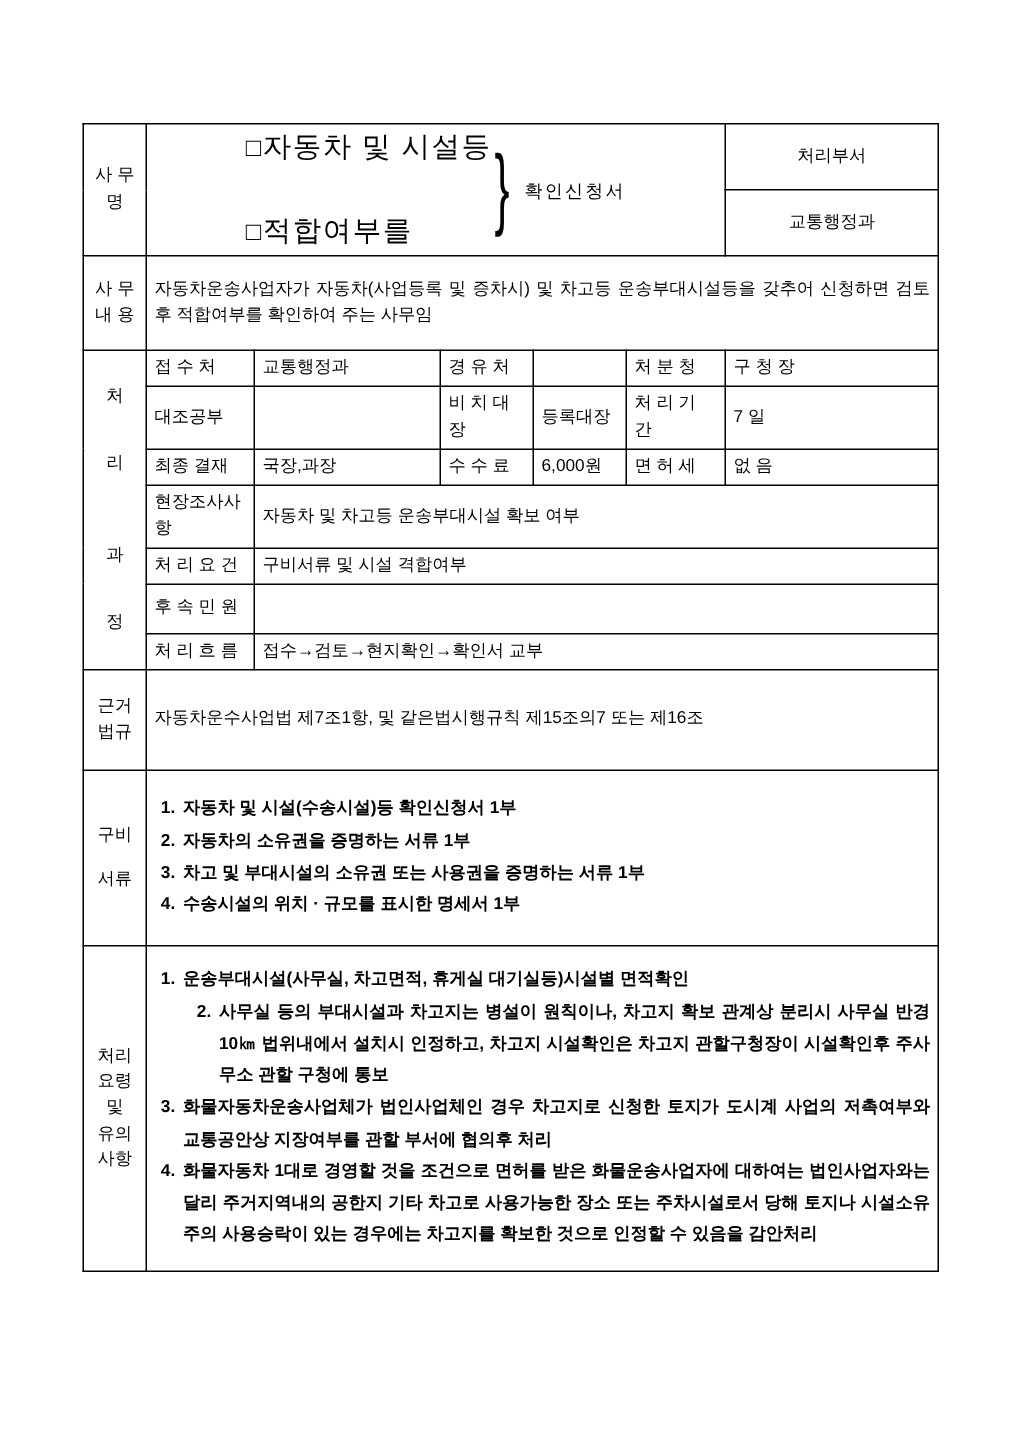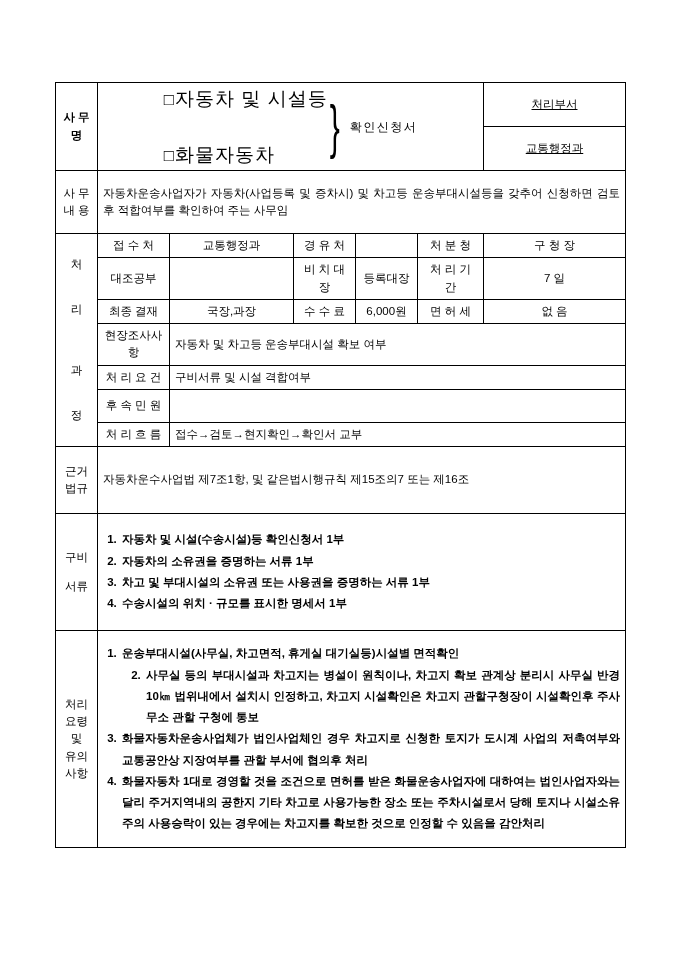--- a/index.html
+++ b/index.html
@@ -30,21 +30,21 @@
     padding: 3px 5px;
     font-size: 11.5px;
     line-height: 1.5;
     vertical-align: middle;
   }
   .lbl-v {
     text-align: center;
     font-size: 12px;
     line-height: 1.35;
   }
-  .center { text-align: center; }
+  .center { }
   .left { text-align: left; }
 
   
   .title-cell {
     height: 74px;
     padding: 0 6px;
   }
   .title-wrap {
     display: flex;
     align-items: center;
@@ -76,21 +76,20 @@
     letter-spacing: 1.5px;
     margin-left: 6px;
     white-space: nowrap;
   }
   .sq { font-size: 17px; }
 
   .dept-cell {
     text-align: center;
     font-size: 12px;
     height: 37px;
-    text-decoration: underline;
   }
 
   
   .content-text {
     font-size: 11.5px;
     line-height: 1.8;
     text-align: justify;
   }
   ol.plain {
     margin: 0;
@@ -114,27 +113,27 @@
       <col style="width:62px">
       <col style="width:62px">
       <col style="width:66px">
       <col style="width:62px">
       <col style="width:80px">
     </colgroup>
 
     <tbody>
         <tr>
       <td rowspan="2" class="lbl-v">
-        <div style="white-space:pre-line; line-height:1.5;font-weight:bold;">사 무 명</div>
+        <div style="white-space:pre-line; line-height:1.5;">사 무 명</div>
       </td>
       <td colspan="6" rowspan="2" class="title-cell">
         <div class="title-wrap">
           <div class="title-stack">
             <div class="ln"><span class="sq">□</span><span>자동차 및 시설등</span></div>
-            <div class="ln"><span class="sq">□</span><span>화물자동차</span></div>
+            <div class="ln"><span class="sq">□</span><span>적합여부를</span></div>
           </div>
           <span class="brace">}</span>
           <span class="title-main">확인신청서</span>
         </div>
       </td>
       <td colspan="2" class="dept-cell">처리부서</td>
     </tr>
     <tr>
       <td colspan="2" class="dept-cell">교통행정과</td>
     </tr>

